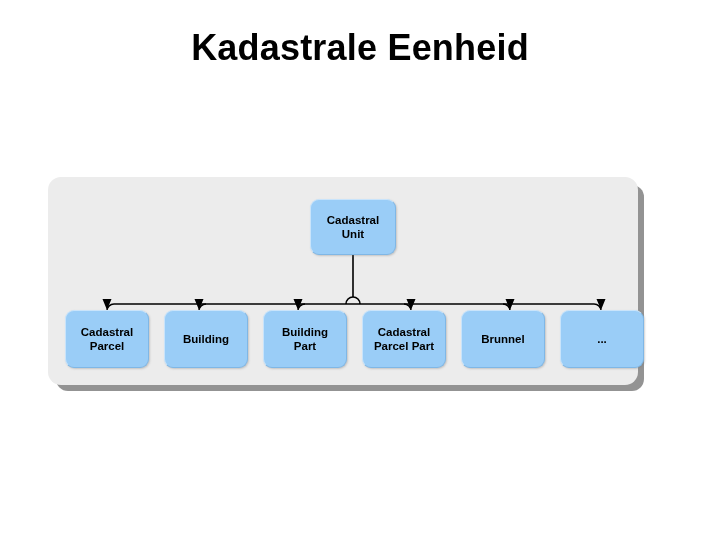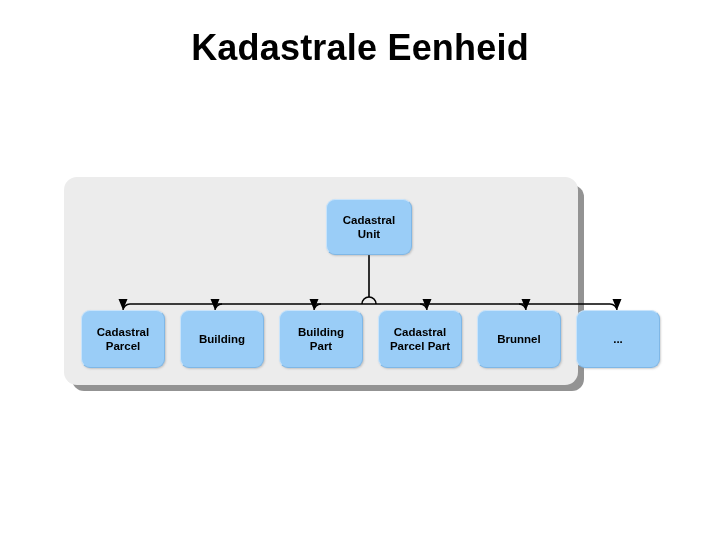--- a/index.html
+++ b/index.html
@@ -34,23 +34,23 @@
     font-weight: 700;
     color: #000000;
     letter-spacing: 0.2px;
     line-height: 1.1;
     white-space: nowrap;
   }
 
   
   #diagram-panel {
     position: absolute;
-    left: 64px;
+    left: 48px;
     top: 177px;
-    width: 514px;
+    width: 590px;
     height: 208px;
     background: #ececec;
     border-radius: 13px;
     box-shadow: 7px 7px 0 -1px rgba(128,128,128,0.85);
   }
 
   
   #connectors {
     position: absolute;
     left: 0; top: 0;

